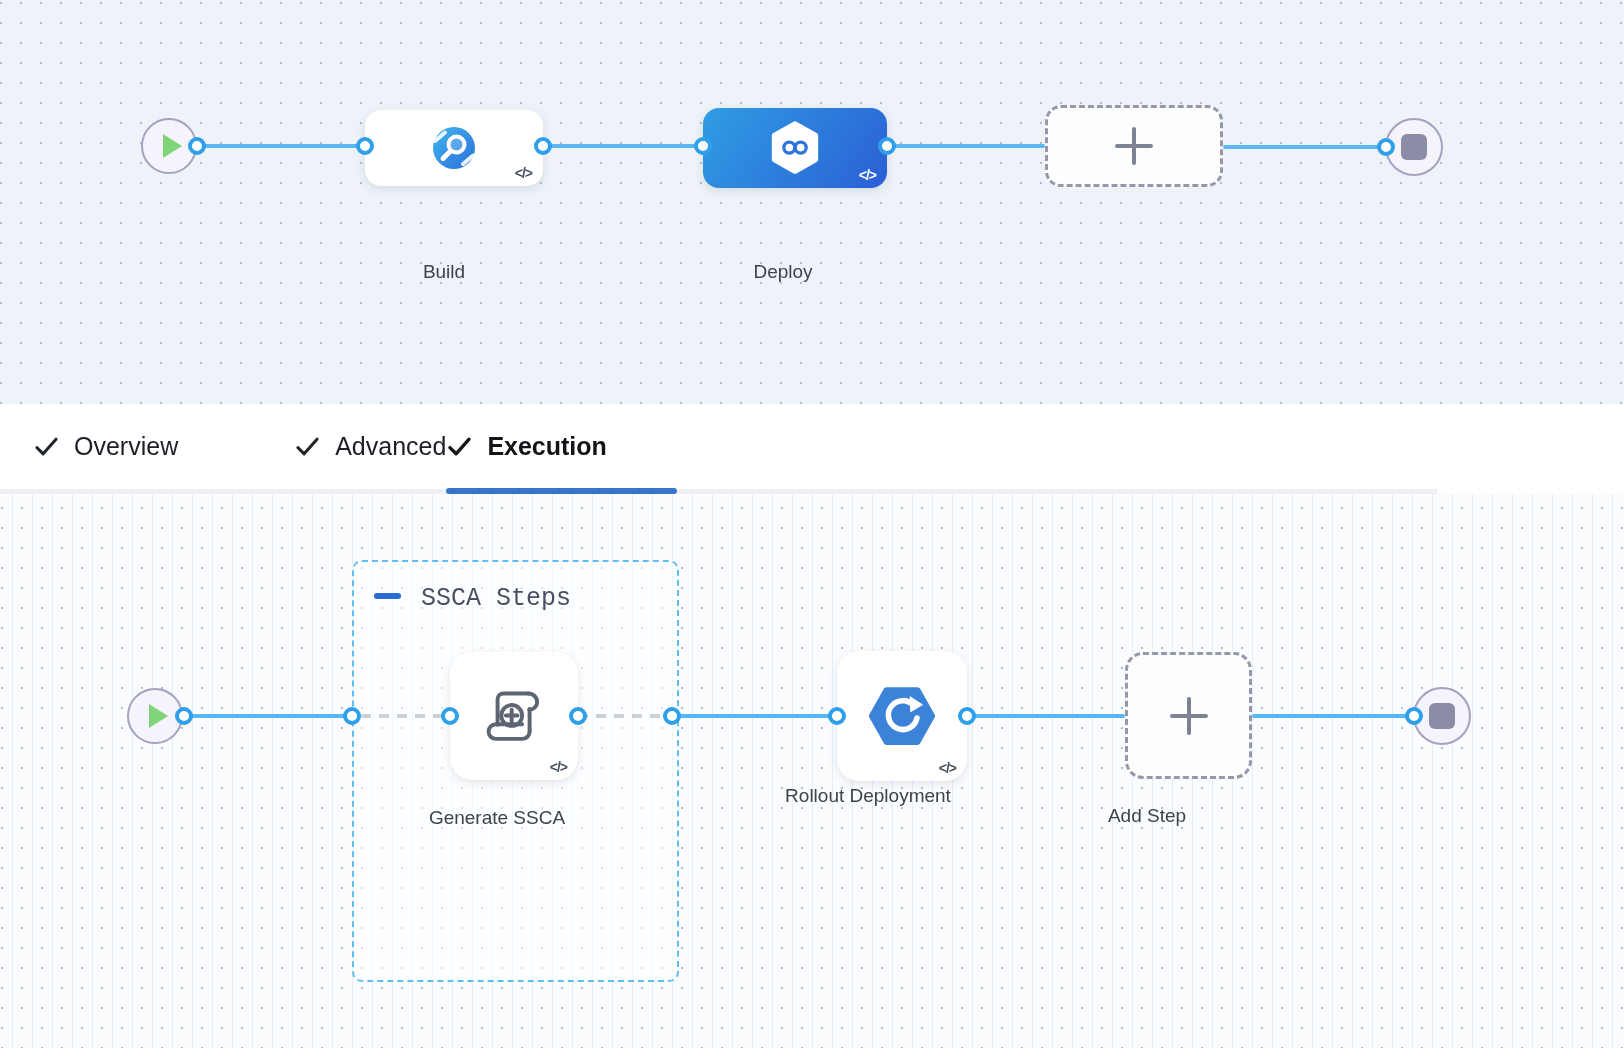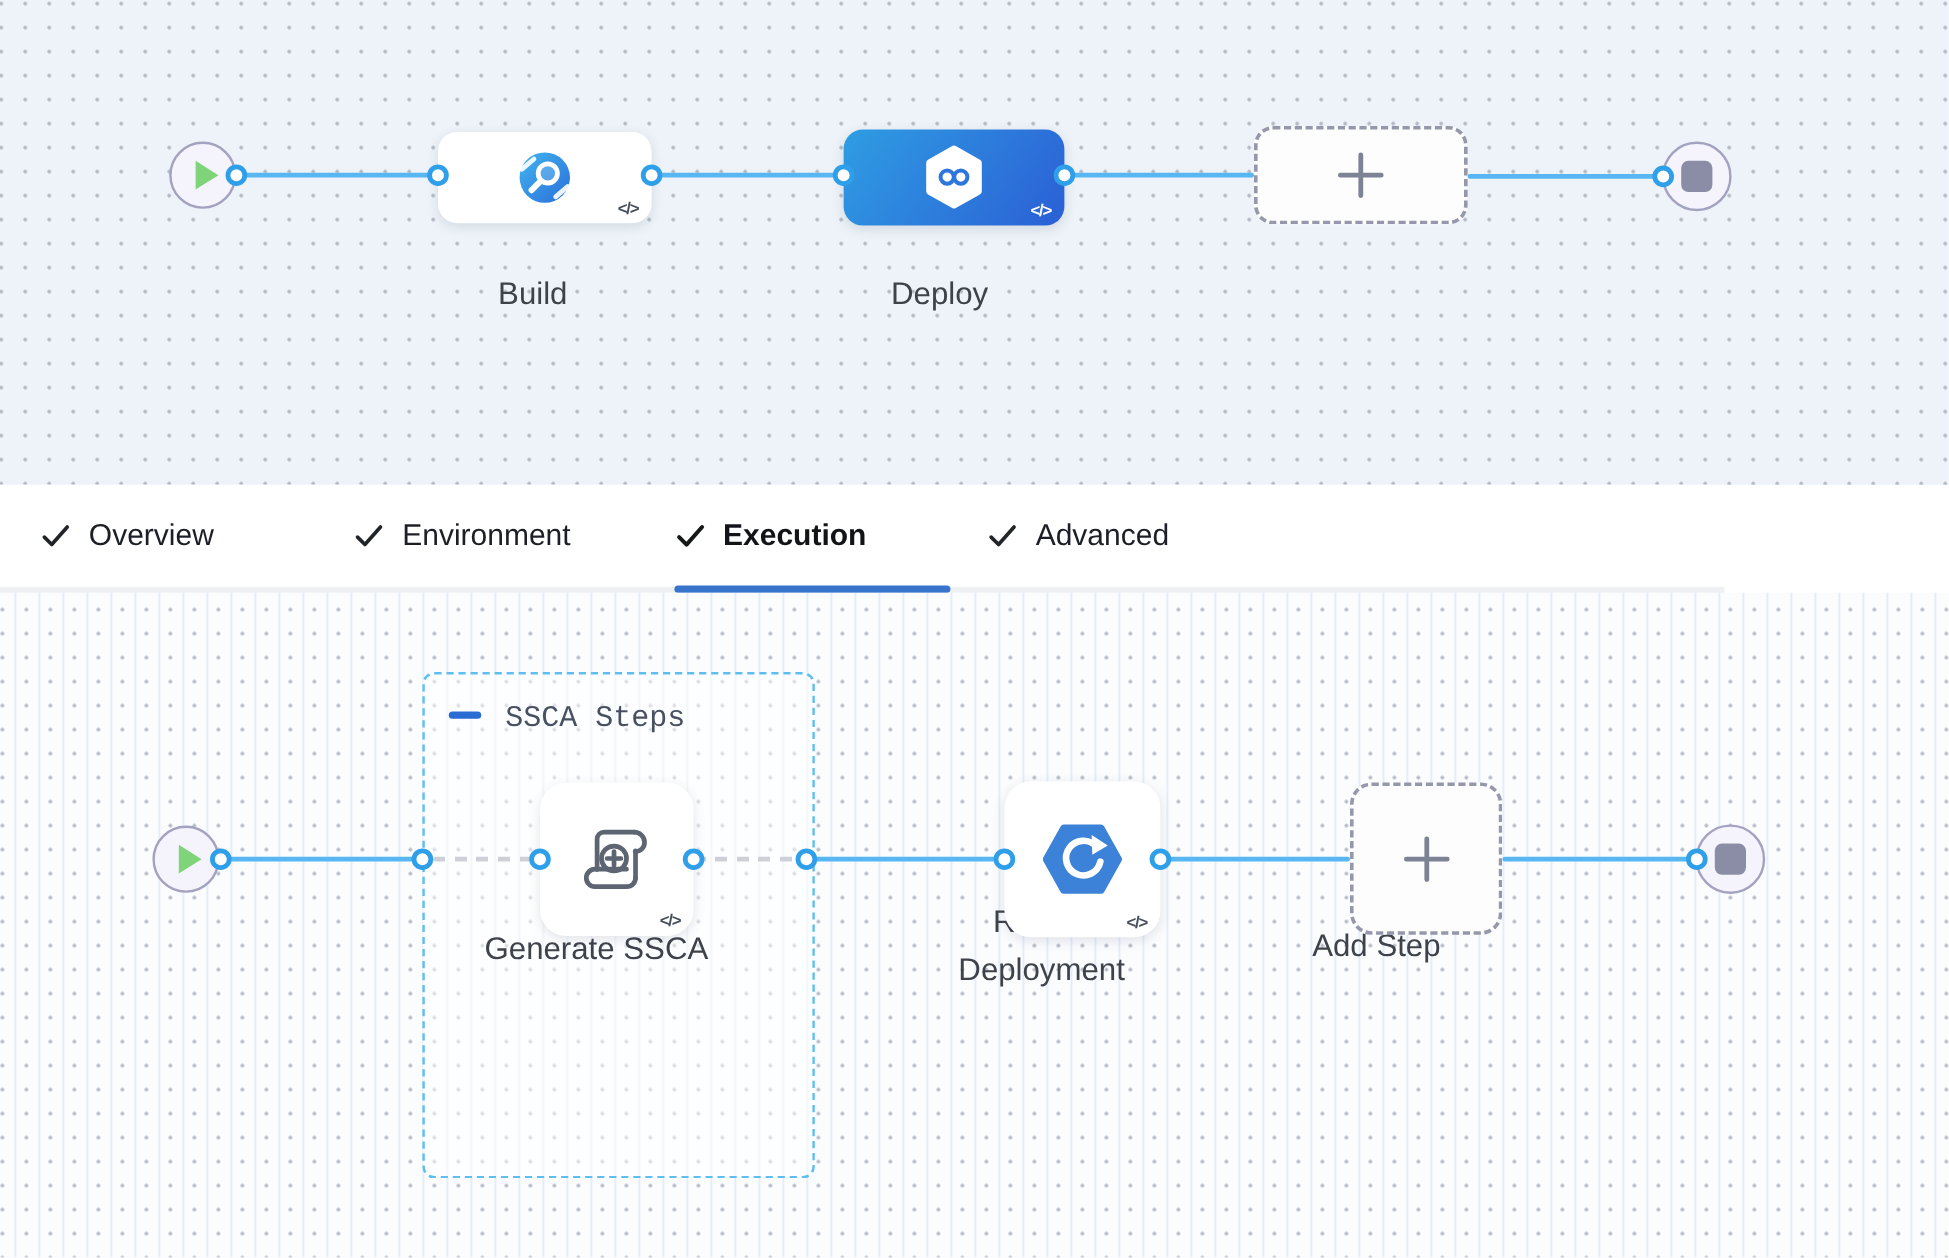--- a/index.html
+++ b/index.html
@@ -34,21 +34,21 @@
   .terminal{border-radius:50%;background:#f5f4fc;border:2.5px solid #a3a2c0;
     box-sizing:border-box;display:flex;align-items:center;justify-content:center;z-index:4;}
   .node{background:#fff;border-radius:16px;box-shadow:0 3px 10px rgba(45,65,95,.13);
     display:flex;align-items:center;justify-content:center;z-index:5;}
   .node-selected{background:linear-gradient(125deg,#2f9de3 0%,#2b62d6 95%);}
   .dashed-node{background:#fdfdfe;border:3px dashed #9598aa;border-radius:16px;
     display:flex;align-items:center;justify-content:center;box-sizing:border-box;z-index:5;}
   .code{position:absolute;right:11px;bottom:5px;font-size:14px;font-weight:bold;
     color:#474f5c;letter-spacing:-1px;}
   .code.light{color:#ffffff;}
-  .nlabel{font-size:26px;color:#3e424b;text-align:center;line-height:40px;z-index:3;}
+  .nlabel{font-size:19px;color:#3e424b;text-align:center;line-height:40px;z-index:3;margin-top:28px;}
   .play{width:0;height:0;border-top:12px solid transparent;border-bottom:12px solid transparent;
     border-left:19px solid #7fd378;margin-left:6px;}
   .stop{width:26px;height:26px;border-radius:6px;background:#8b8da6;}
   
   .group{border:2px dashed #5fbef1;border-radius:10px;background:rgba(255,255,255,.5);z-index:1;font-family:Liberation Mono, monospace;}
   .minus{width:27px;height:6px;border-radius:3px;background:#2a6bd4;}
   .grouplabel{font-size:25px;color:#485062;}
 </style>
 </head>
 <body>
@@ -111,37 +111,31 @@
   <div class="abs nlabel" style="left:723px;top:224px;width:120px;">Deploy</div>
 </div>
 
 <div class="abs tabbar">
   <div class="tab tab-1">
     <svg width="27" height="27" viewBox="0 0 24 24">
         <polyline points="3.5,13 9,18.5 20.5,5.5" fill="none" stroke="#212529" stroke-width="2.7" stroke-linecap="round" stroke-linejoin="round"></polyline>
       </svg>
     <span>Overview</span>
   </div>
-  <div class="tab tab-3">
+  <div class="tab">
     <svg width="27" height="27" viewBox="0 0 24 24">
         <polyline points="3.5,13 9,18.5 20.5,5.5" fill="none" stroke="#212529" stroke-width="2.7" stroke-linecap="round" stroke-linejoin="round"></polyline>
       </svg>
-    <span>Environment</span>
+    <span>Advanced</span>
   </div>
   <div class="tab tab-4 active">
     <svg width="27" height="27" viewBox="0 0 24 24">
         <polyline points="3.5,13 9,18.5 20.5,5.5" fill="none" stroke="#15171b" stroke-width="3" stroke-linecap="round" stroke-linejoin="round"></polyline>
       </svg>
     <span>Execution</span>
-  </div>
-  <div class="tab">
-    <svg width="27" height="27" viewBox="0 0 24 24">
-        <polyline points="3.5,13 9,18.5 20.5,5.5" fill="none" stroke="#212529" stroke-width="2.7" stroke-linecap="round" stroke-linejoin="round"></polyline>
-      </svg>
-    <span>Advanced</span>
   </div>
 </div>
 
 <div class="abs canvas-bottom"></div>
 
 <div class="abs group" style="left:352px;top:560px;width:323px;height:418px;">
   <div class="abs minus" style="left:20px;top:31px;"></div>
   <div class="abs grouplabel" style="left:67px;top:22px;">SSCA Steps</div>
 </div>
 

